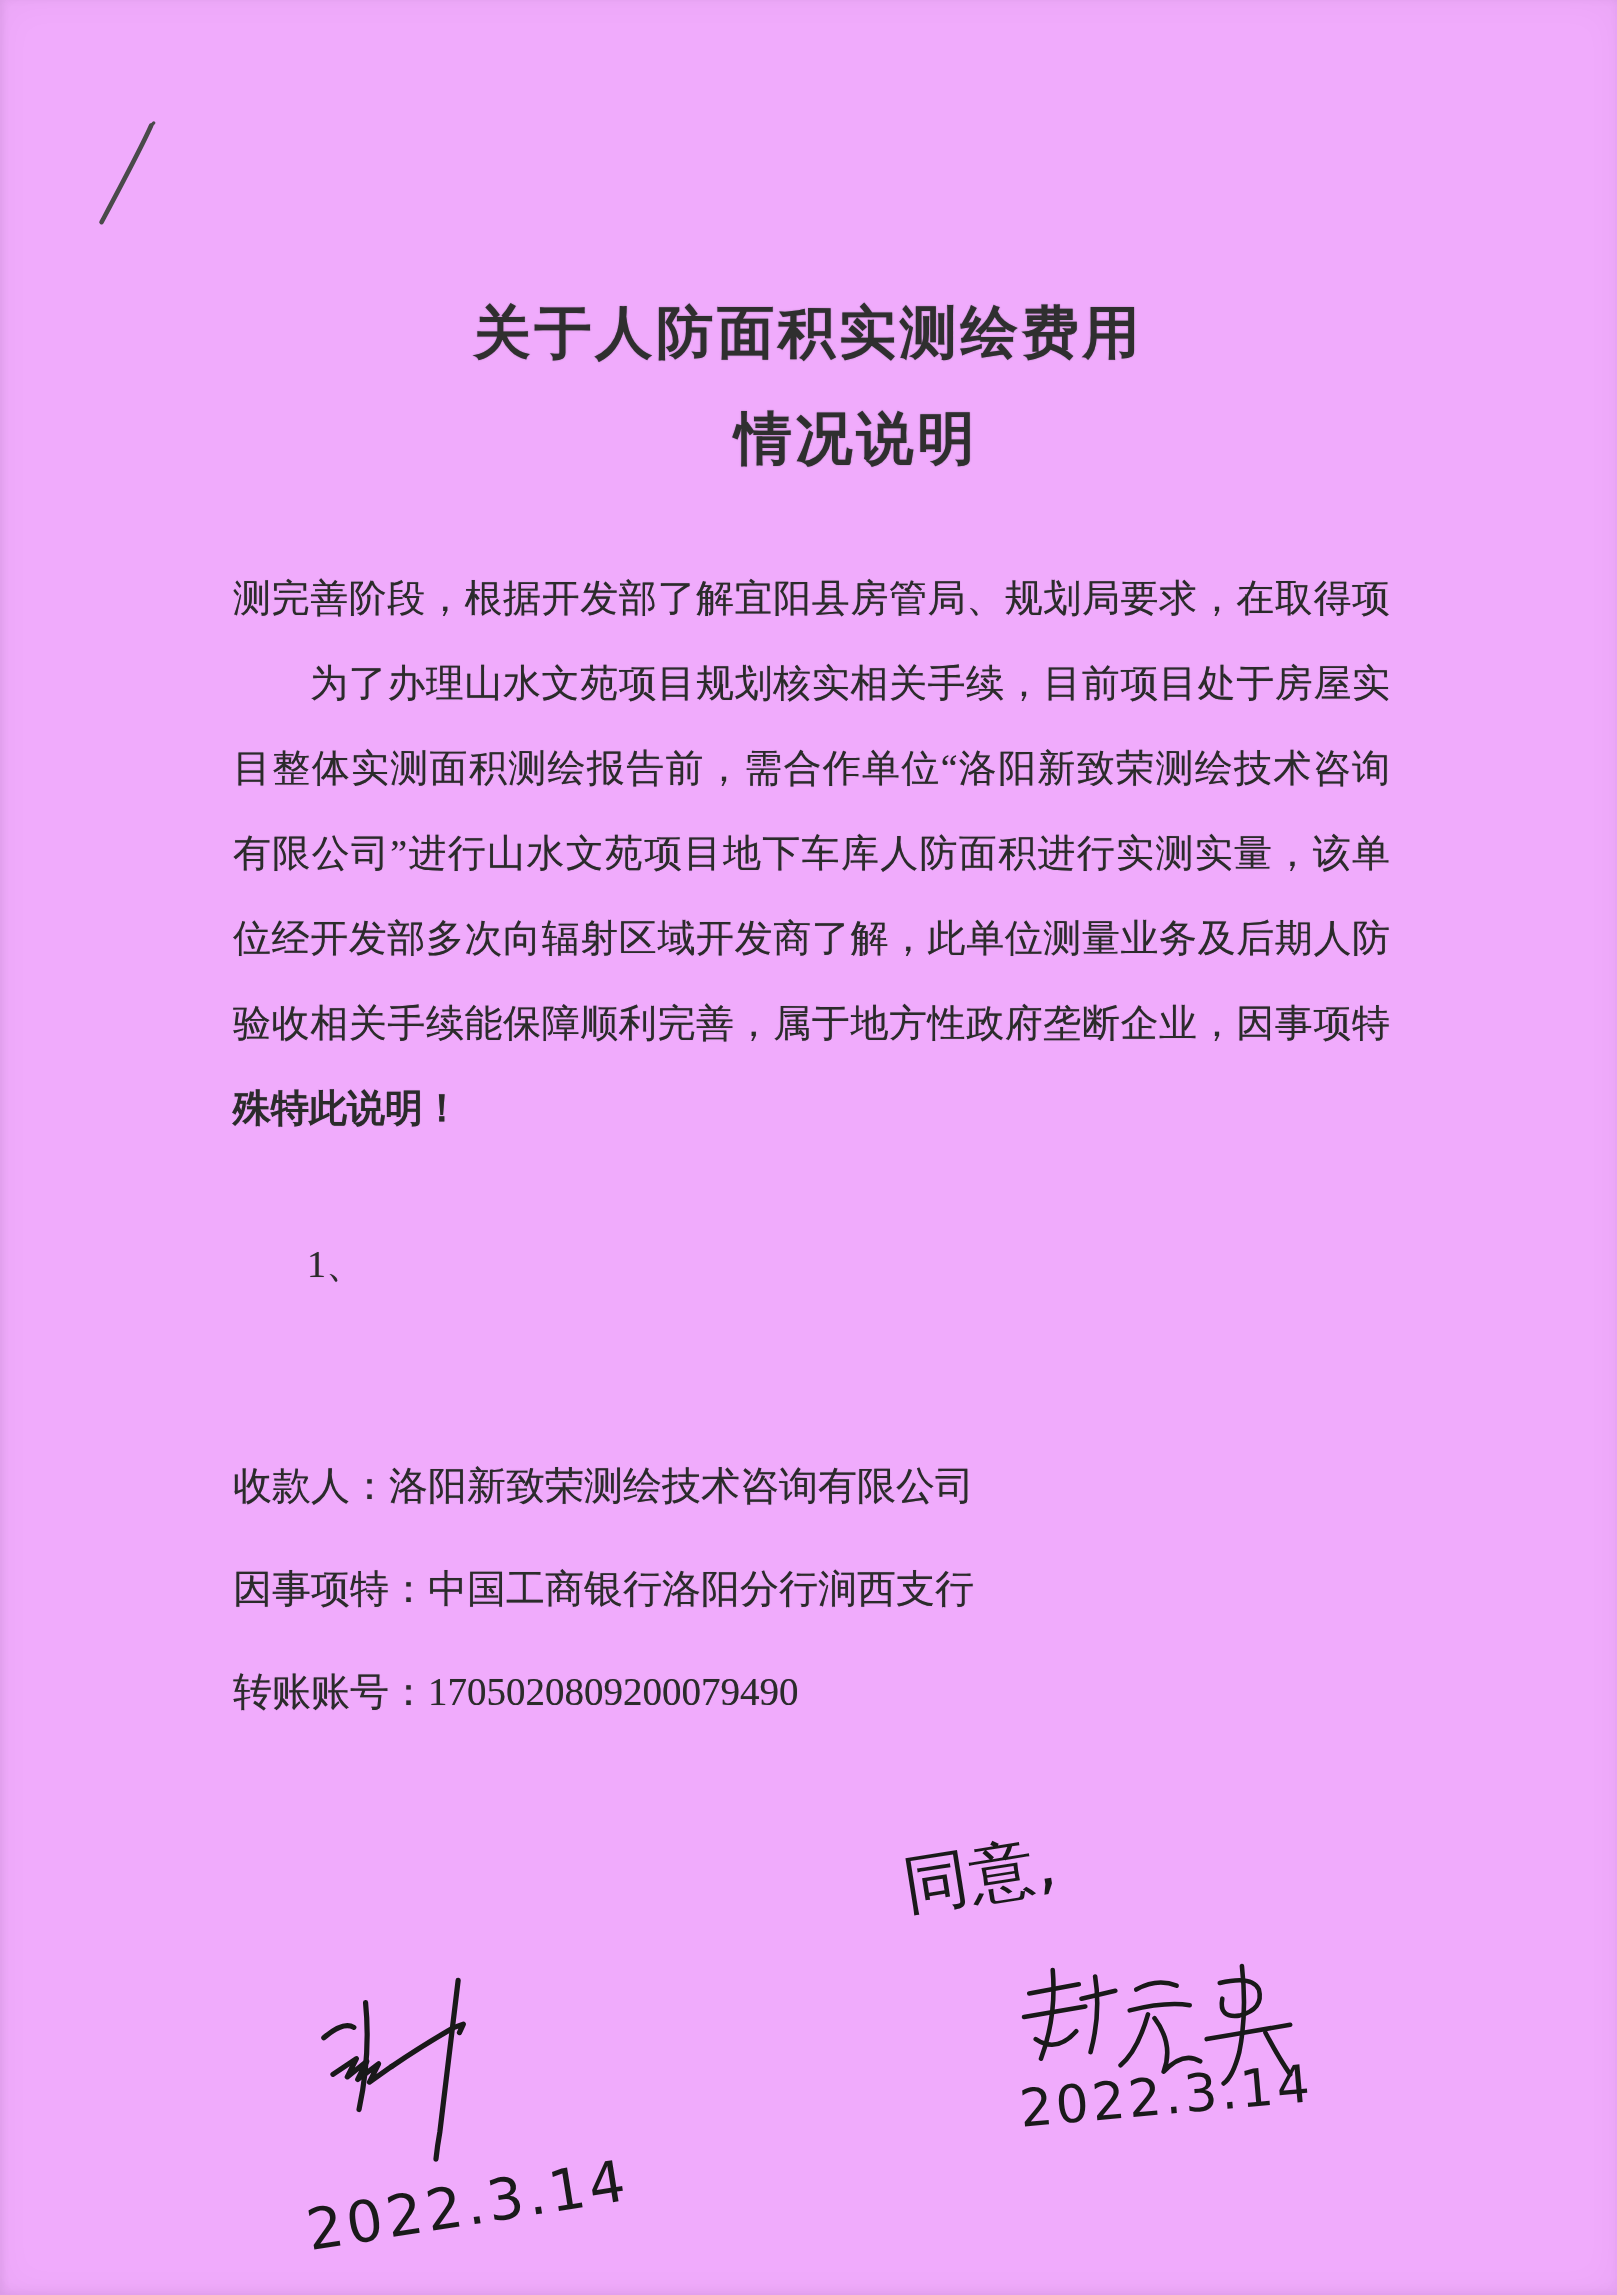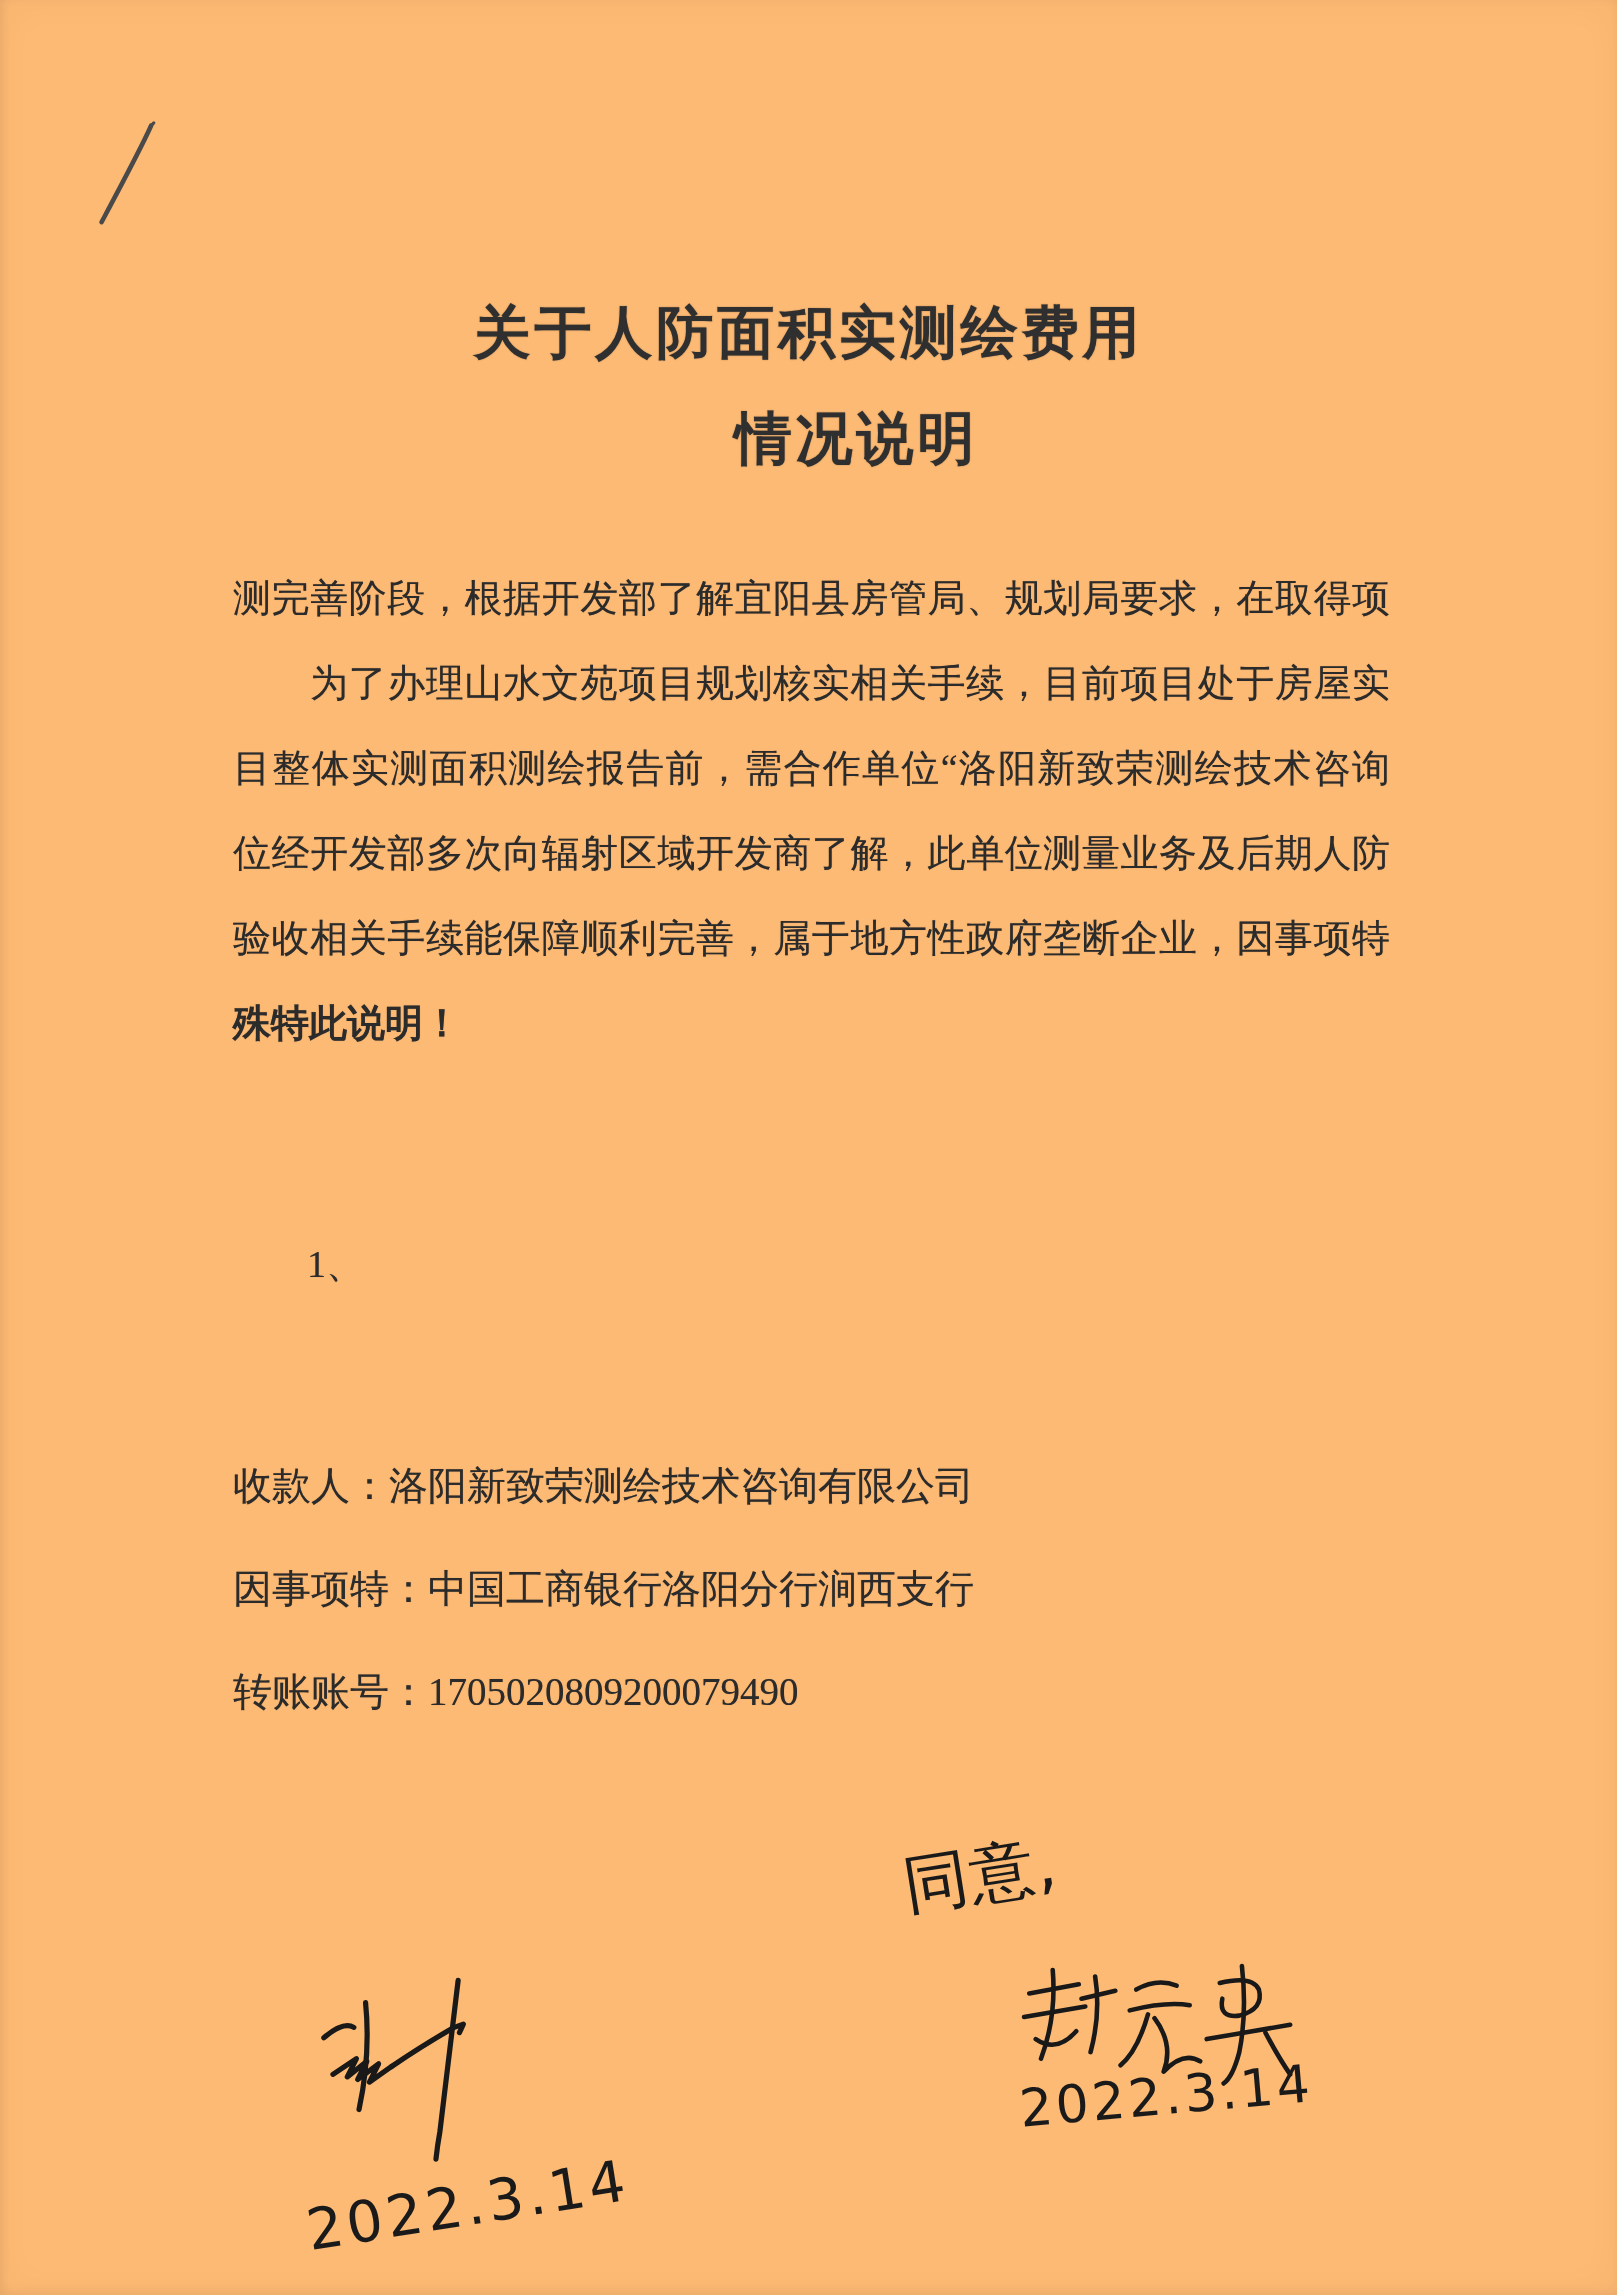--- a/index.html
+++ b/index.html
@@ -10,21 +10,21 @@
     width: 1617px;
     height: 2295px;
     position: relative;
     background: #fcfcfb;
     overflow: hidden;
     font-family: "Liberation Serif", serif;
   }
   .page {
     position: absolute;
     inset: 0;
-    background: #fdba74;
+    background: #f0abfc;
     box-shadow: inset 0 0 39px rgba(0,0,0,0.035), inset 3.9px 0 9px rgba(0,0,0,0.04), inset 0 -5.2px 10.4px rgba(0,0,0,0.03);
   }
   
   .title {
     position: absolute;
     left: 0;
     width: 1617px;
     text-align: center;
     font-family: "Liberation Sans", sans-serif;
     font-weight: 700;
@@ -155,20 +155,21 @@
     <path d="M92,10 l4,-4" stroke-width="5"></path>
   </svg>
 
   <div class="title title-1">关于人防面积实测绘费用</div>
   <div class="title title-2">情况说明</div>
 
   <div class="paragraph">
     <div class="body-line">测完善阶段，根据开发部了解宜阳县房管局、规划局要求，在取得项</div>
     <div class="body-line first">为了办理山水文苑项目规划核实相关手续，目前项目处于房屋实</div>
     <div class="body-line">目整体实测面积测绘报告前，需合作单位“洛阳新致荣测绘技术咨询</div>
+    <div class="body-line">有限公司”进行山水文苑项目地下车库人防面积进行实测实量，该单</div>
     <div class="body-line">位经开发部多次向辐射区域开发商了解，此单位测量业务及后期人防</div>
     <div class="body-line">验收相关手续能保障顺利完善，属于地方性政府垄断企业，因事项特</div>
     <div class="body-line last">殊特此说明！</div>
   </div>
 
   <div class="list-item">
     <span>1、</span>
   </div>
 
   <div class="payee">

